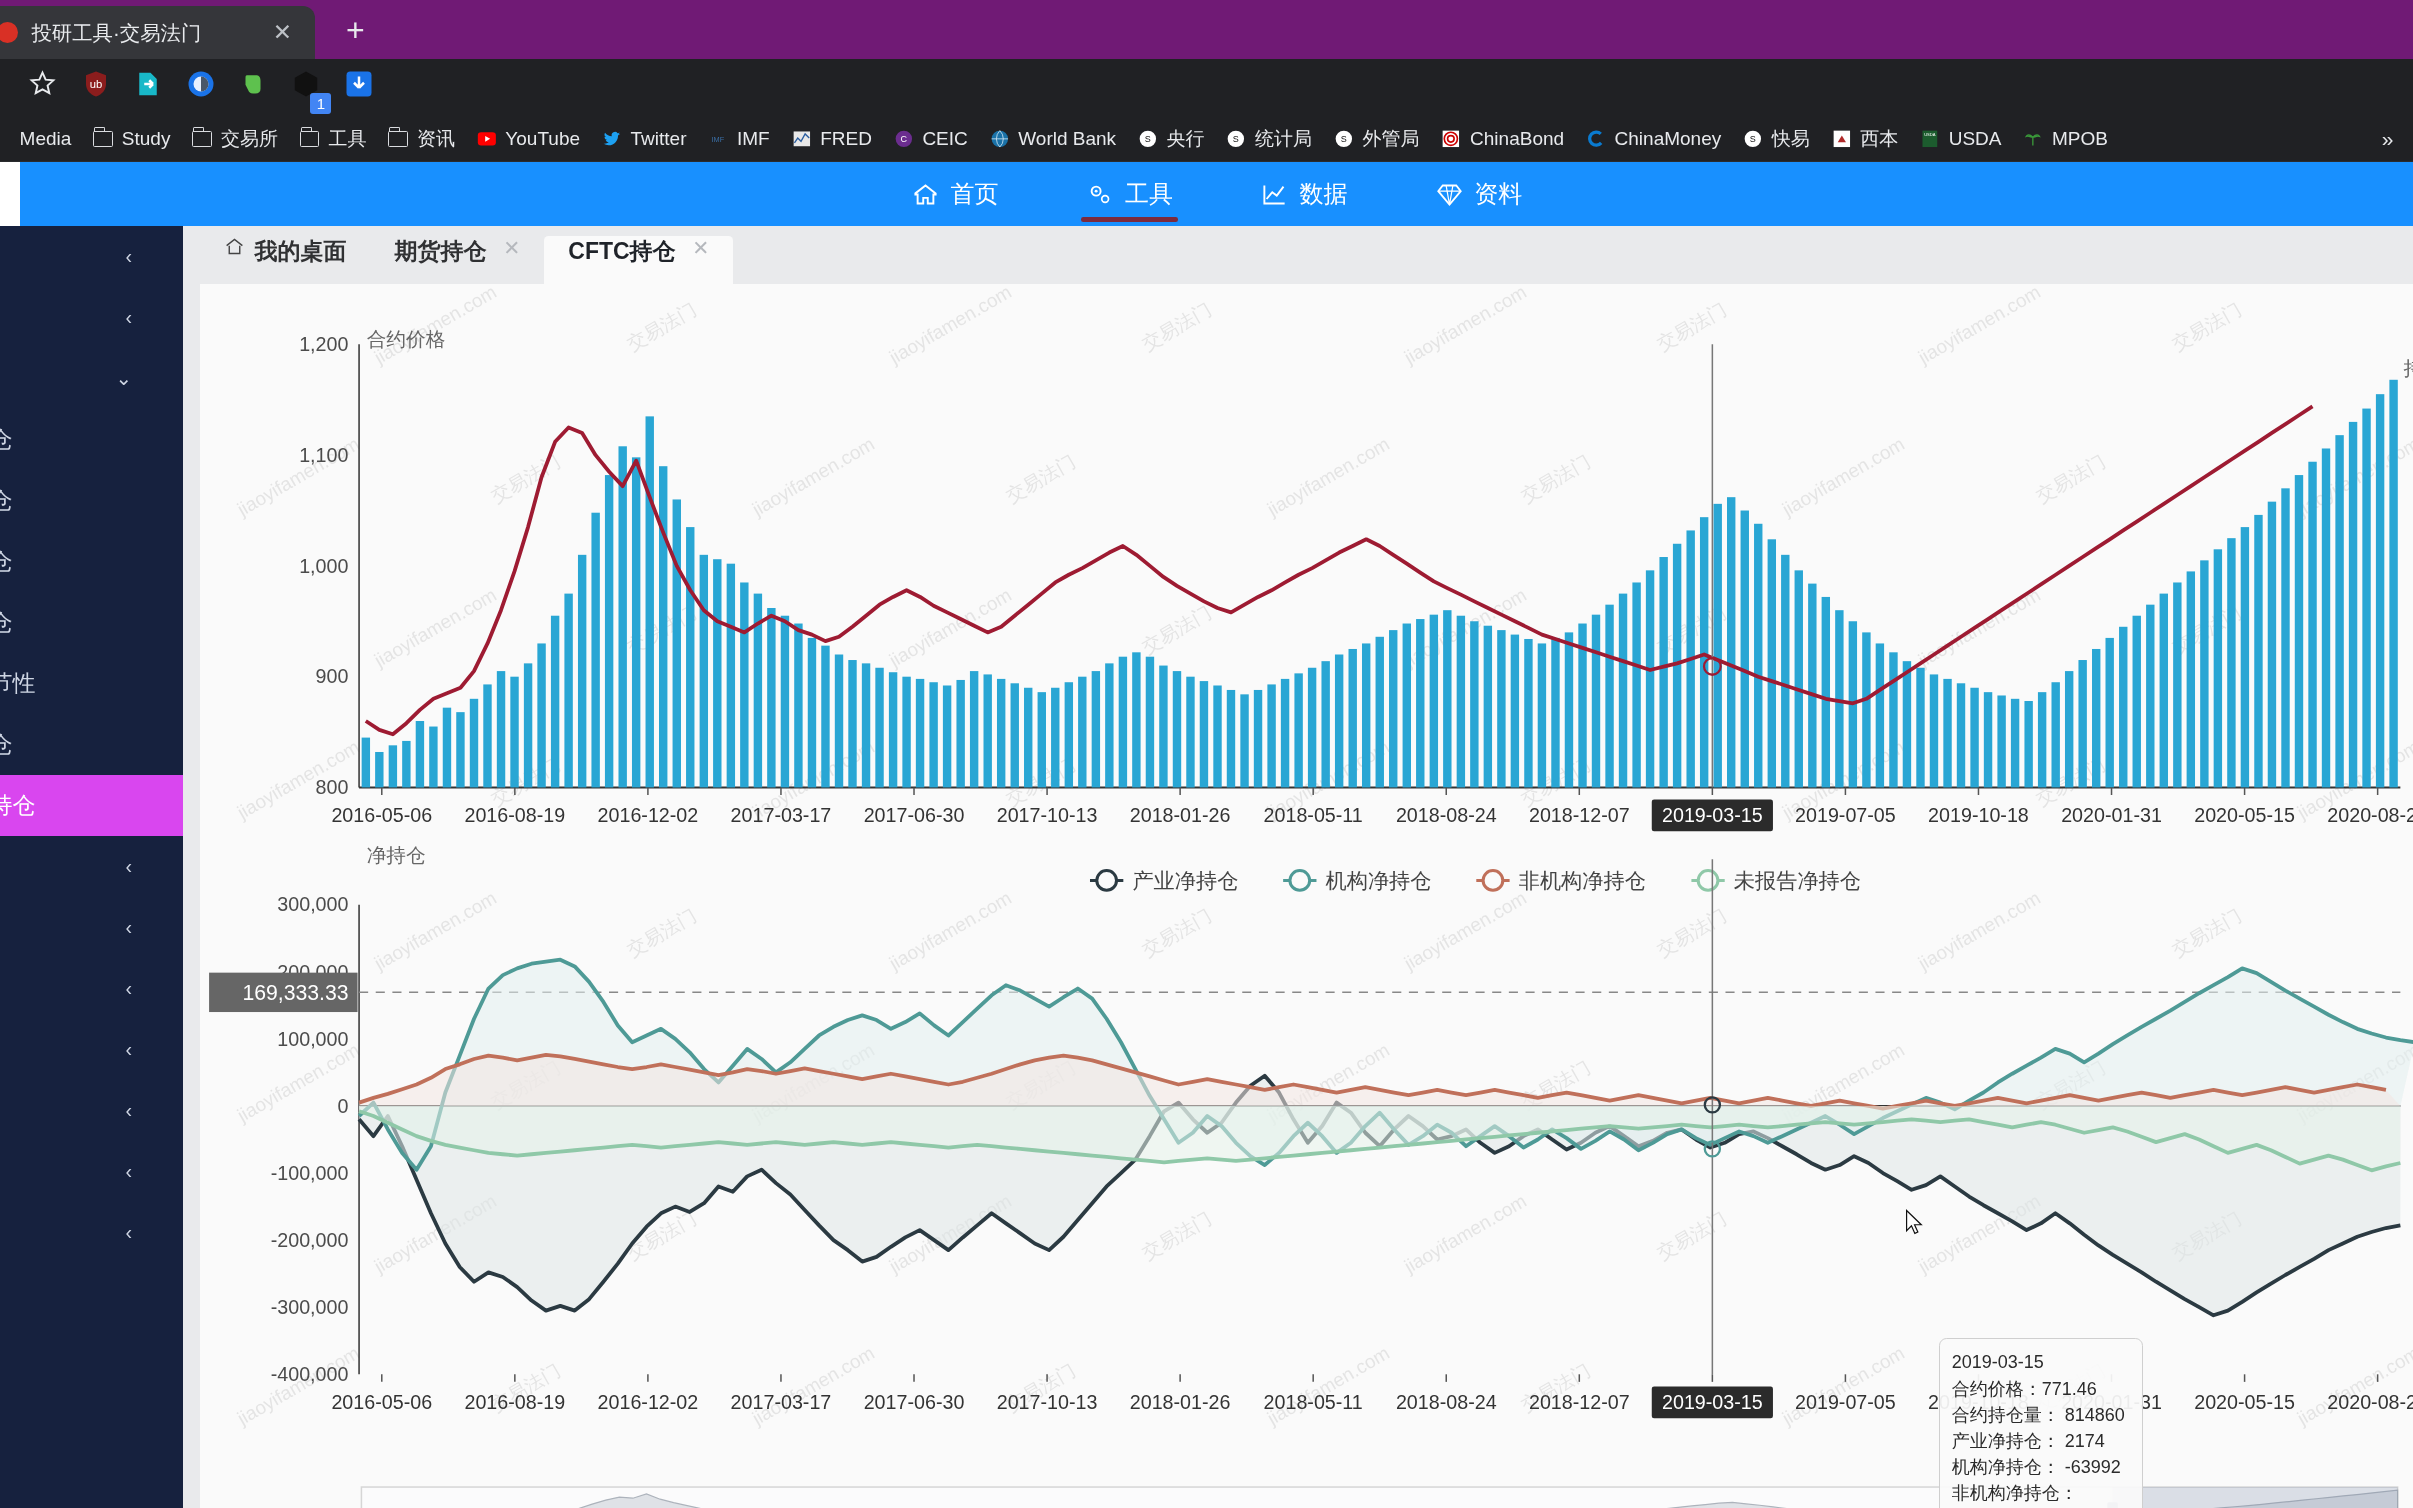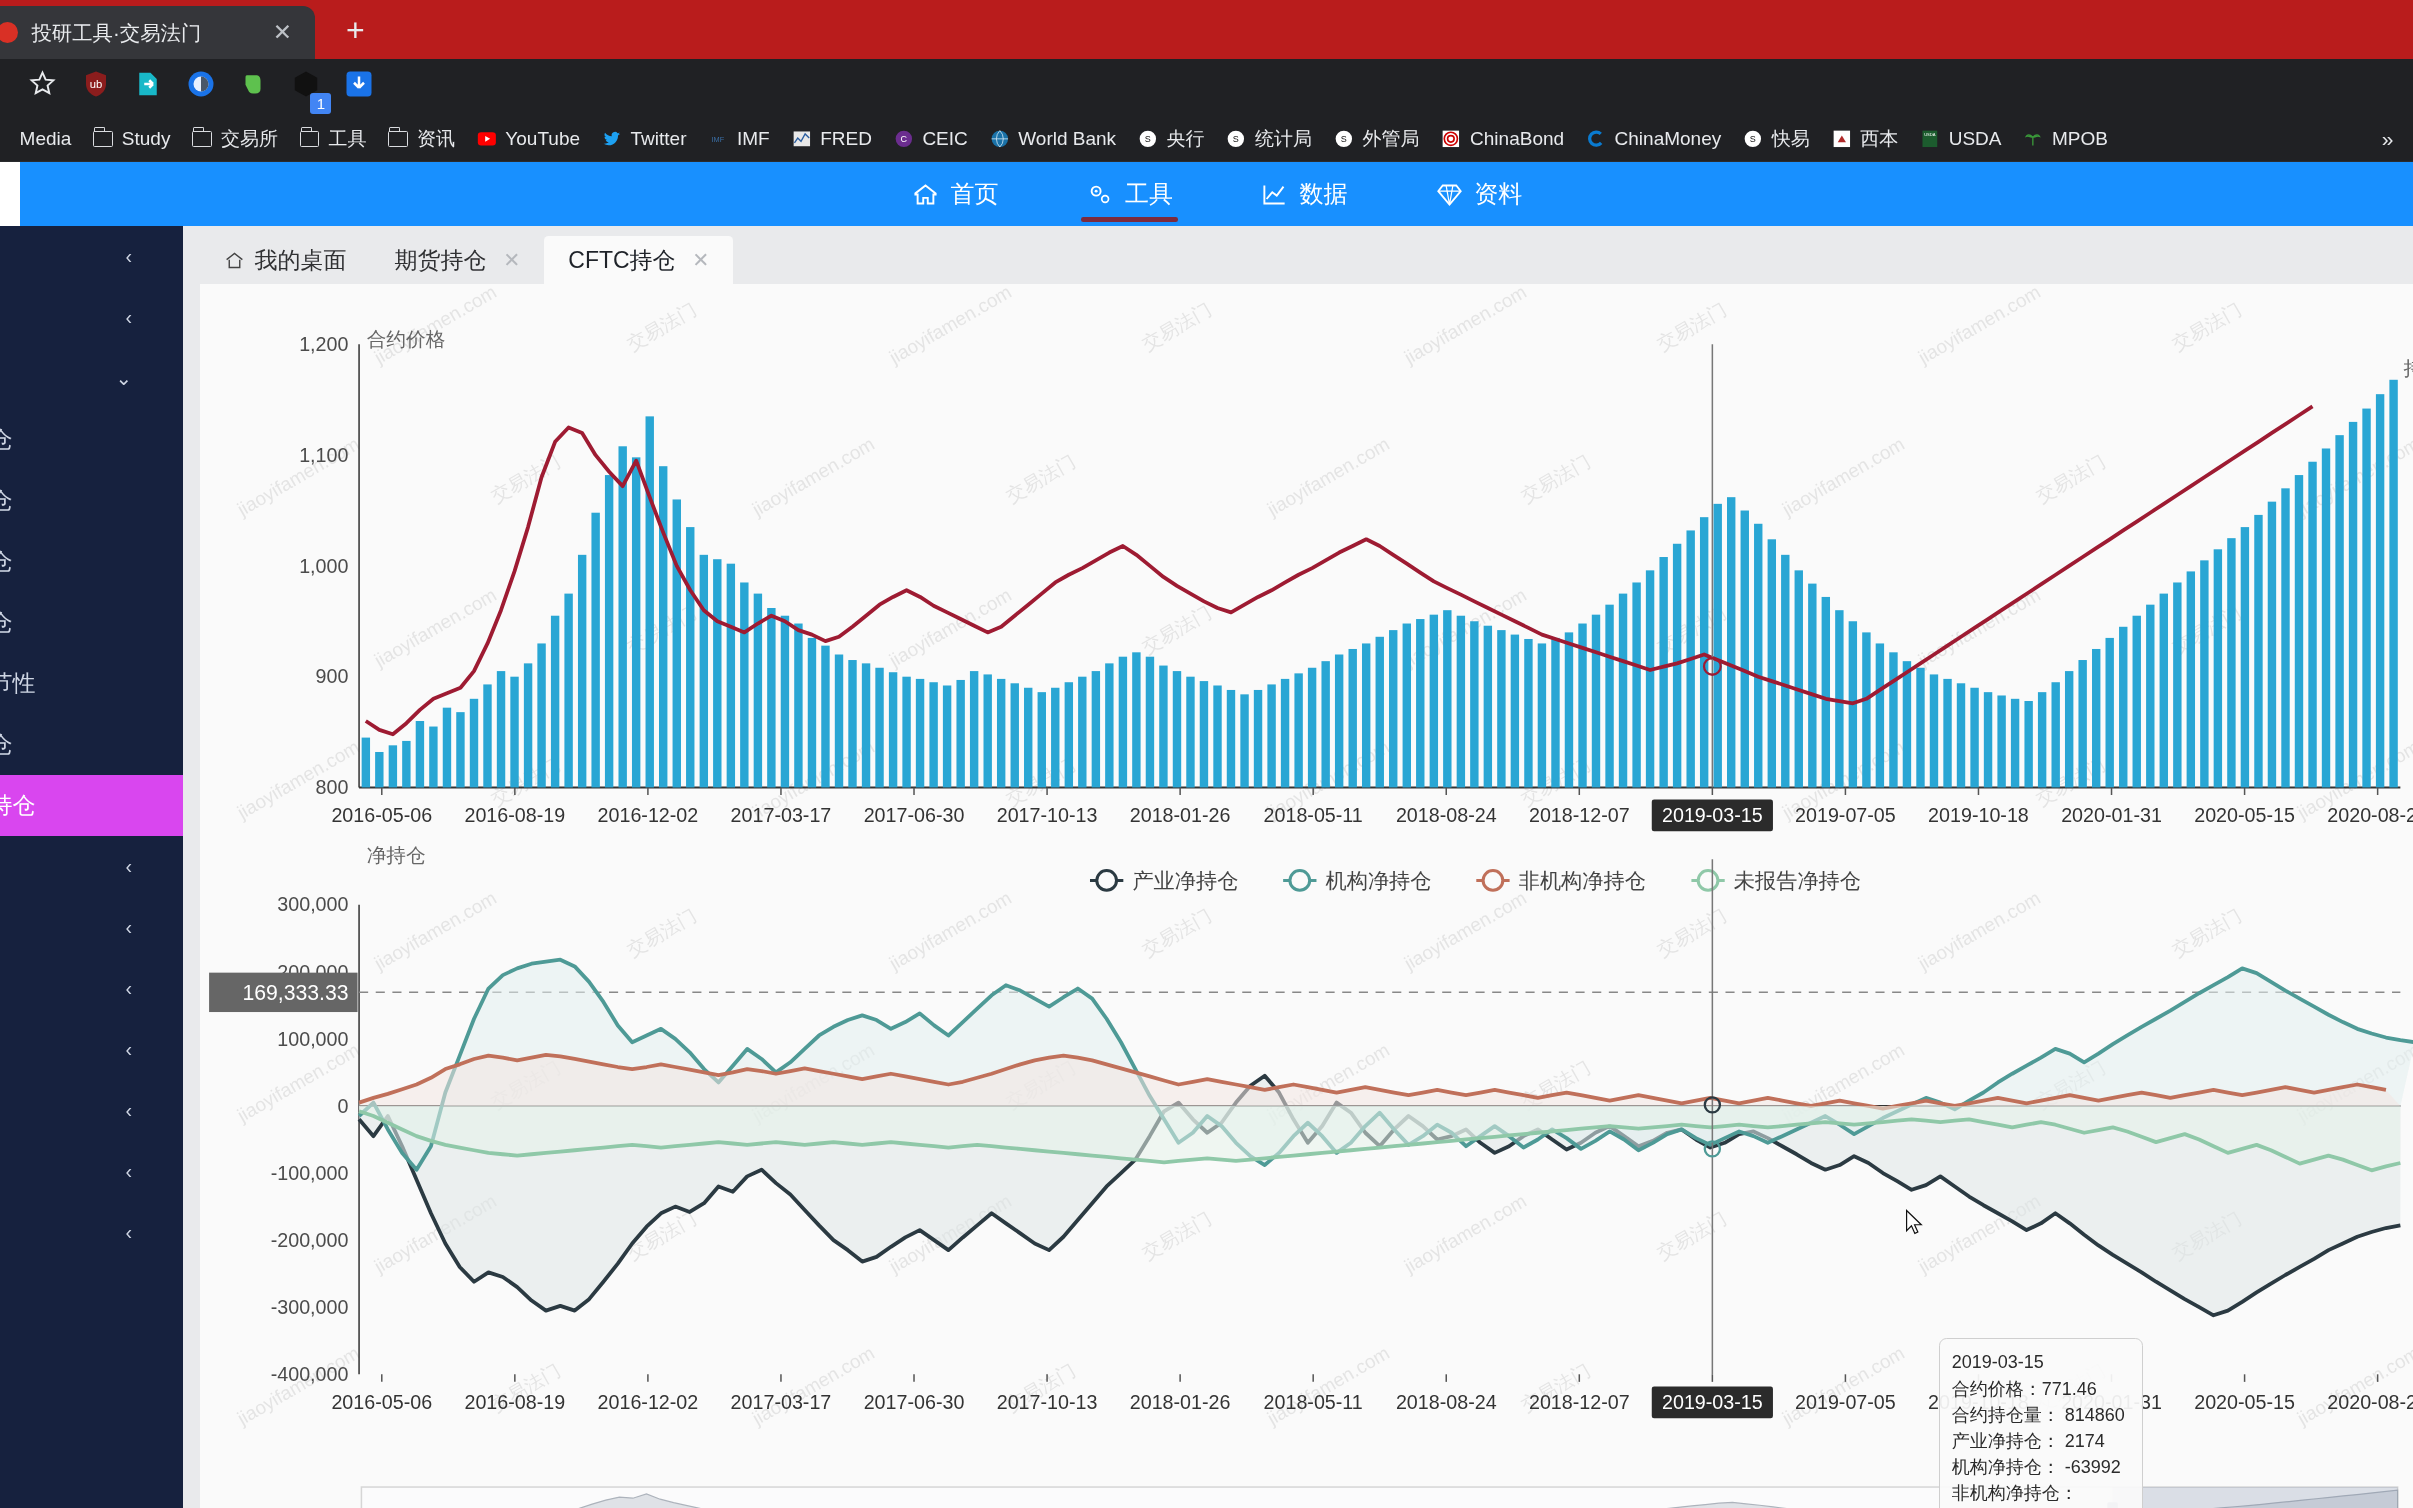--- a/index.html
+++ b/index.html
@@ -8,21 +8,21 @@
     font-family: "Liberation Sans", "DejaVu Sans", sans-serif;
     background: #202124;
     color: #fff;
   }
 
   
   #browser-chrome { width: 100%; background: #202124; }
 
   #tabstrip {
     height: 59px;
-    background: #b91c1c;
+    background: #701a75;
     display: flex;
     align-items: flex-end;
     padding-left: 0px;
     position: relative;
   }
   .btab {
     height: 53px;
     width: 326px;
     background: #35363a;
     border-radius: 12px 12px 0 0;
@@ -146,23 +146,24 @@
   .sb-row.active { background: #d946ef; color: #fff; }
 
   
   #content { flex: 1; background: #e9eaec; position: relative; overflow: hidden; }
 
   #apptabs {
     height: 58px; background: #e9eaec;
     display: flex; align-items: flex-end; padding-left: 16.7px;
   }
   .atab {
-    height: 48px; display: flex; align-items: center;
+    height: 48px; display: flex; 
     padding: 0 24px; font-size: 23px; color: #303133;
     border-radius: 4.5px 4.5px 0 0;
+    font-weight: bold;
   }
   .atab.active { background: #fafafa; color: #1f2329; }
   .atab .atab-close { margin-left: 16.7px; color: #b5b8bd; font-size: 20.4px; }
   .atab .home-ico { width: 21px; height: 21px; margin-right: 9.8px; }
 
   #chartcard {
     position: absolute; left: 16.7px; right: 0; top: 58px; bottom: 0;
     background: #fafafa;
     overflow: hidden;
   }

